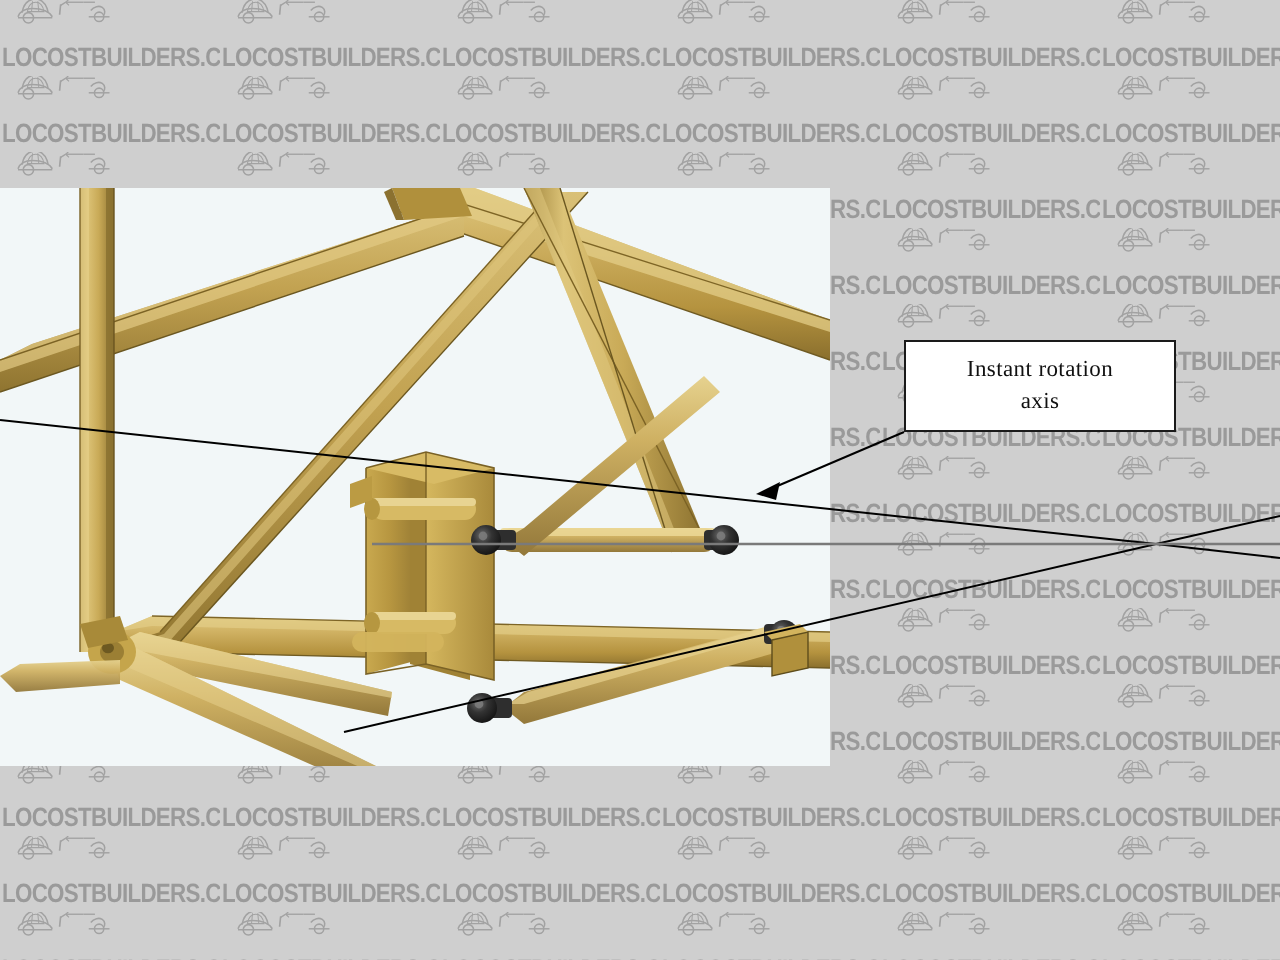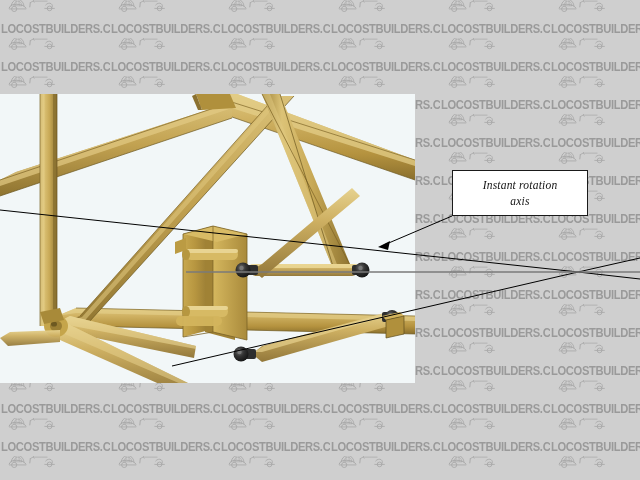--- a/index.html
+++ b/index.html
@@ -28,21 +28,21 @@
 
   
   #callout-box{
     position:absolute;left:452px;top:170px;width:136px;height:46px;
     border:1px solid #1a1a1a;background:#ffffff;
     box-sizing:border-box;
     display:flex;flex-direction:column;align-items:center;justify-content:center;
     font-family:"Liberation Serif",serif;
     font-size:11.5px;color:#111;line-height:16px;letter-spacing:.2px;
   }
-  #callout-box .ln{display:block;white-space:nowrap;font-style:italic;}
+  #callout-box .ln{display:block;white-space:nowrap;}
 </style>
 </head>
 <body>
 
 <div id="stage">
 
   <div id="watermark">
     <svg viewBox="0 0 640 480" xmlns="http://www.w3.org/2000/svg" aria-hidden="true">
       <defs>
 

